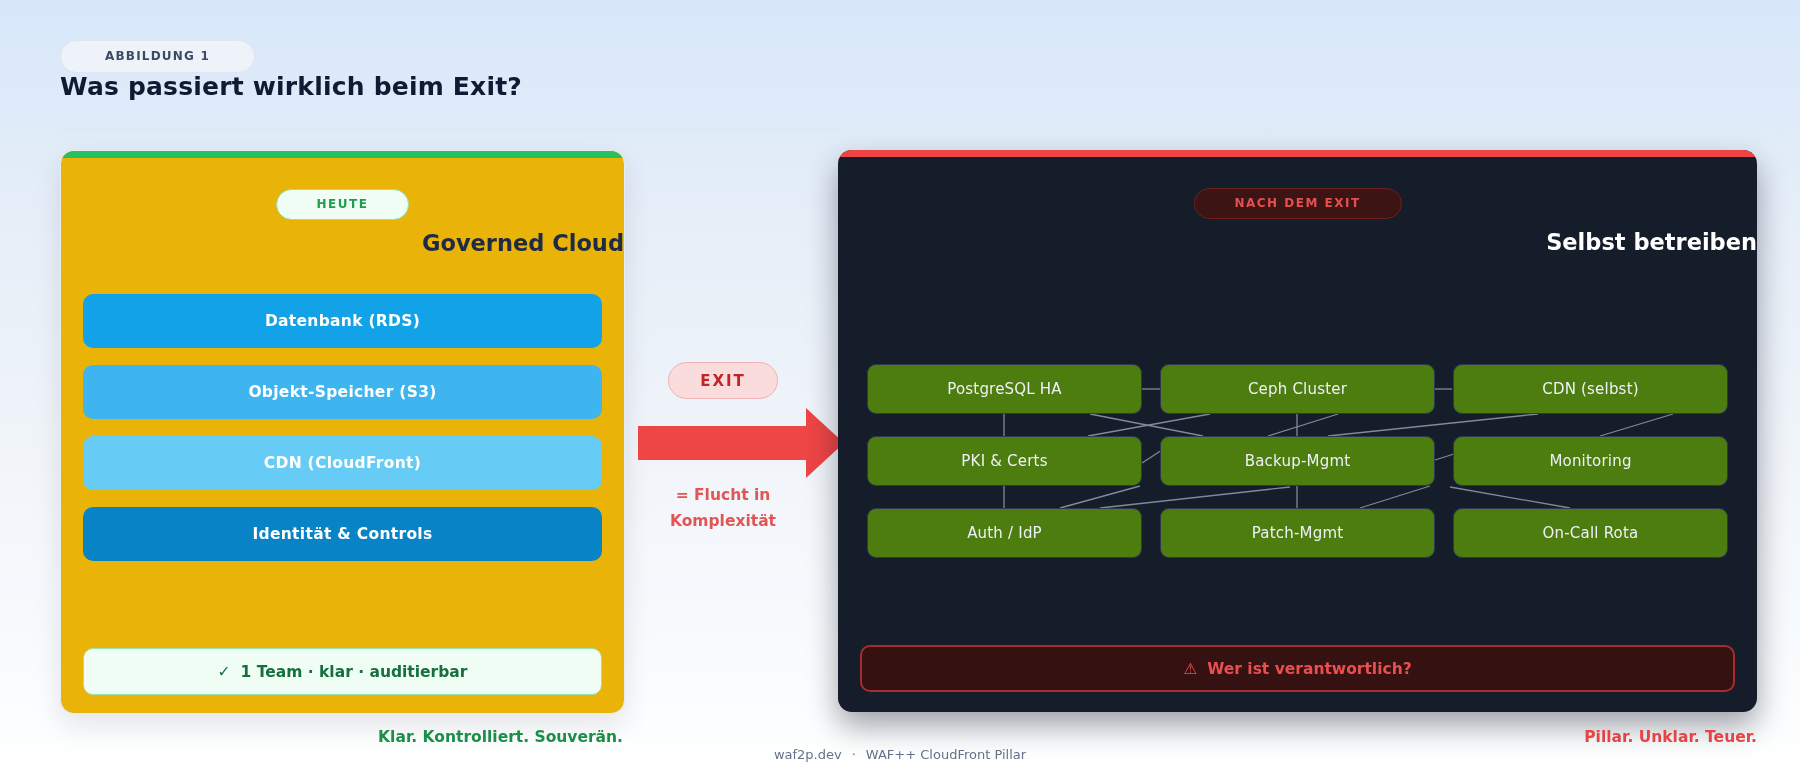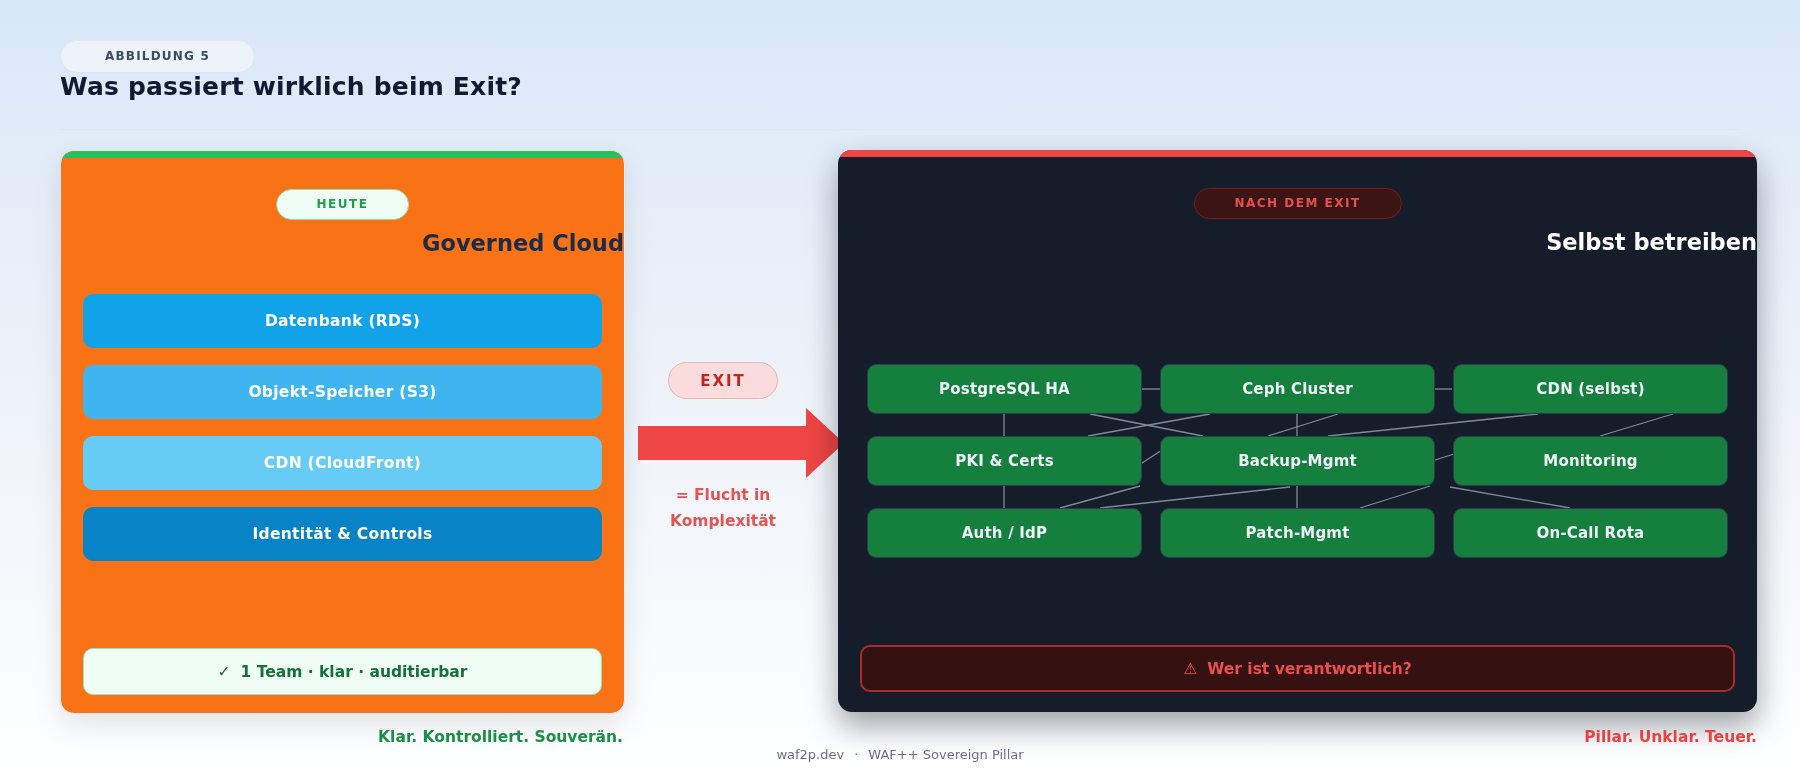--- a/index.html
+++ b/index.html
@@ -15,21 +15,21 @@
     left:60px;top:40px;height:31px;line-height:31px;padding:0 44px;border-radius:17px;
     background:#eef2f9;border:1px solid #dfe6f1;color:#3d4a63;
     font-size:12px;font-weight:bold;letter-spacing:1.2px;
   }
   .page-title{left:60px;top:72px;margin:0;font-size:25px;font-weight:bold;color:#101b33;letter-spacing:.2px;}
   .title-divider{left:60px;right:60px;top:129px;height:1px;background:#dfe5ee;}
 
   
   .card{top:150px;height:562px;border-radius:14px;overflow:hidden;}
   .card-left{
-    left:60px;width:563px;background:#f97316;border:1px solid #e7ecf3;
+    left:60px;width:563px;background:#eab308;border:1px solid #e7ecf3;
     box-shadow:0 12px 28px rgba(15,23,42,.10);
   }
   .card-right{
     left:838px;width:919px;background:#151c2a;
     box-shadow:0 14px 30px rgba(8,12,28,.38);
   }
   .topbar{left:0;right:0;top:0;height:7px;}
 
   .pill{
     top:38px;left:50%;transform:translateX(-50%);height:29px;line-height:29px;
@@ -68,43 +68,43 @@
     left:623px;top:482px;width:200px;text-align:center;
     color:#e25555;font-size:15.5px;font-weight:bold;line-height:26px;
   }
 
   
   .component-grid{
     left:29px;top:214px;display:grid;
     grid-template-columns:repeat(3,275px);grid-auto-rows:50px;gap:22px 18px;
   }
   .component-box{
-    background:#15803d;border:1px solid #2d3950;border-radius:9px;
+    background:#4d7c0f;border:1px solid #2d3950;border-radius:9px;
     display:flex;align-items:center;justify-content:center;
-    color:#eef2f8;font-size:15px;font-weight:bold;letter-spacing:.2px;
+    color:#eef2f8;font-size:15px;font-weight:normal;letter-spacing:.2px;
   }
   .connector-svg{left:0;top:0;}
   .warning-box{
     left:22px;right:22px;top:495px;height:47px;border-radius:10px;box-sizing:border-box;
     background:#361111;border:2px solid #a92c2c;
     display:flex;align-items:center;justify-content:center;gap:10px;
     color:#e94f4f;font-size:15.5px;font-weight:bold;
   }
 
   
   .caption{top:728px;text-align:right;font-size:15.5px;font-weight:bold;}
   .caption-left{left:60px;width:563px;color:#1b8f47;}
   .caption-right{left:838px;width:919px;color:#e64444;}
   .footer{left:0;right:0;top:747px;text-align:center;color:#67708a;font-size:13px;}
   .footer span{margin:0 5px;}
 </style>
 </head>
 <body>
 
-<div class="abs fig-badge">ABBILDUNG 5</div>
+<div class="abs fig-badge">ABBILDUNG 1</div>
 
 <h1 class="abs page-title">Was passiert wirklich beim Exit?</h1>
 <div class="abs title-divider"></div>
 
 <section class="abs card card-left">
   <div class="abs topbar" style="background-color: rgb(39, 192, 94);"></div>
   <div class="abs pill pill-green">HEUTE</div>
   <h2 class="abs panel-title light">Governed Cloud</h2>
 
   <div class="abs service-stack">
@@ -169,14 +169,14 @@
   </div>
 
   <div class="abs warning-box">
     <span>⚠</span>
     <span>Wer ist verantwortlich?</span>
   </div>
 </section>
 <div class="abs caption caption-right">Pillar. Unklar. Teuer.</div>
 
 <div class="abs footer">
-  <span>waf2p.dev</span><span>·</span><span>WAF++ Sovereign Pillar</span>
+  <span>waf2p.dev</span><span>·</span><span>WAF++ CloudFront Pillar</span>
 </div>
 
 </body></html>

